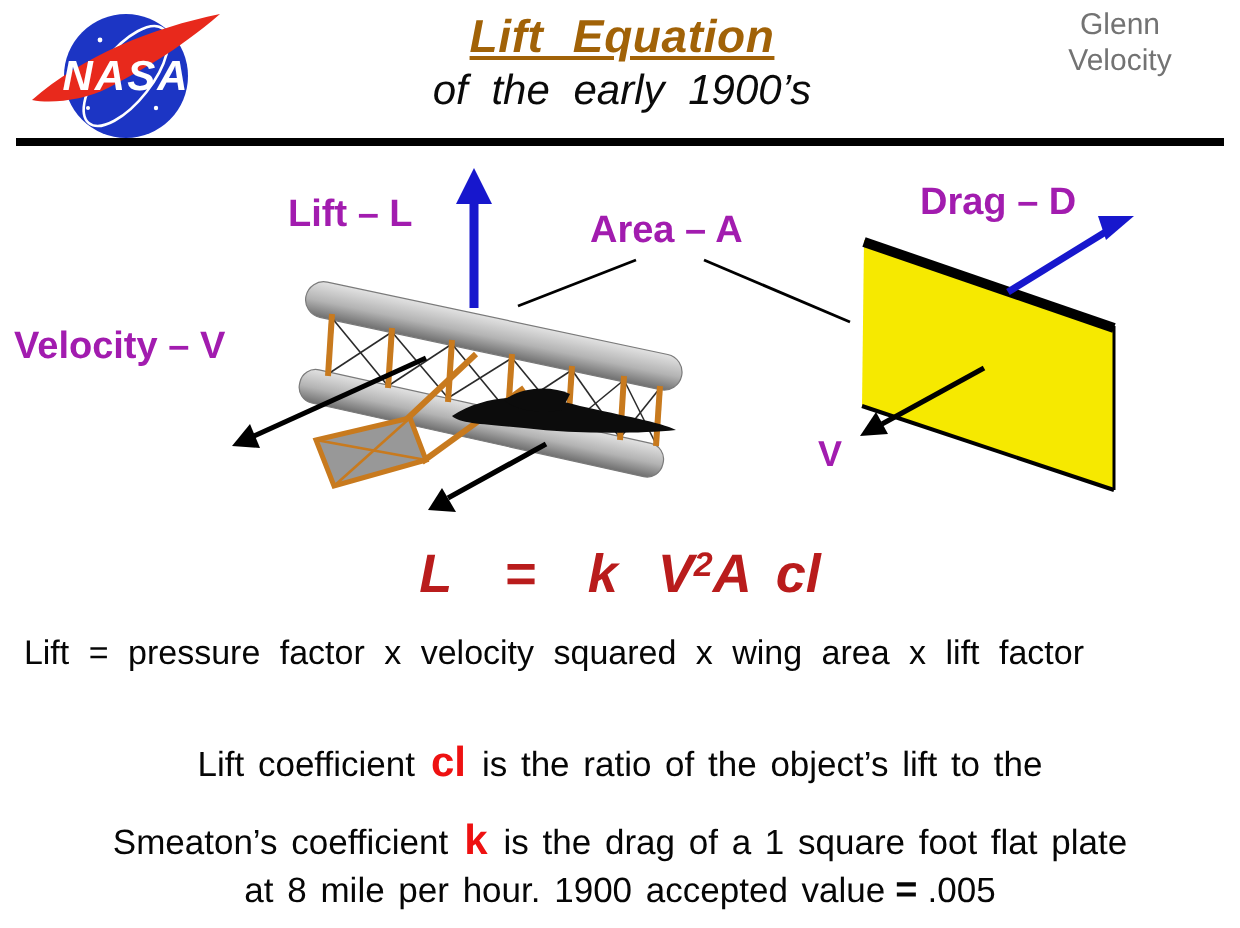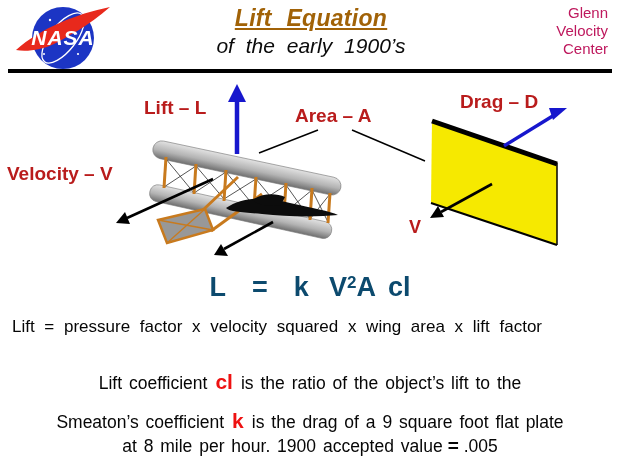--- a/index.html
+++ b/index.html
@@ -5,33 +5,33 @@
   html,body { margin:0; padding:0; background:#fff; }
   .page {
     position:relative; width:620px; height:464px; background:#ffffff;
     font-family:"Liberation Sans","DejaVu Sans",sans-serif; overflow:hidden; color:#000;
   }
   
   .logo-wrap { position:absolute; left:6px; top:2px; width:104px; height:68px; }
   .title-block { position:absolute; left:150px; top:5px; width:322px; text-align:center; }
   .title { font-size:23px; font-weight:bold; font-style:italic; word-spacing:8px; letter-spacing:0.3px; color:#a16207;text-decoration:underline; }
   .subtitle { font-size:21px; font-weight:normal; font-style:italic; word-spacing:6px; margin-top:2px; color:#0a0a0a; }
-  .org-block { position:absolute; right:12px; top:4px; width:96px; text-align:right; font-size:15px; line-height:18px; color:#be185d; }
+  .org-block { position:absolute; right:12px; top:4px; width:96px; text-align:center; font-size:15px; line-height:18px; color:#737373; }
   .header-rule { position:absolute; left:8px; top:69px; width:604px; height:4px; background:#000; }
   
   .diagram-svg { position:absolute; left:0; top:0; width:620px; height:464px; pointer-events:none; }
-  .dlabel { position:absolute; font-weight:bold; font-size:19px; color:#b91c1c; white-space:nowrap; }
+  .dlabel { position:absolute; font-weight:bold; font-size:19px; color:#a21caf; white-space:nowrap; }
   #lift-label { left:144px; top:97px; }
   #area-label { left:295px; top:105px; }
   #drag-label { left:460px; top:91px; }
   #velocity-label { left:7px; top:163px; }
   #v-label { left:409px; top:217px; font-size:18px; }
   
   .equation { position:absolute; left:0; top:272px; width:620px; text-align:center;
-              color:#0c4a6e; font-weight:bold; font-size:27px; white-space:nowrap; }
+              color:#b91c1c; font-weight:bold; font-size:27px; white-space:nowrap;font-style:italic; }
   .equation .g26 { margin-right:26px; }
   .equation .g20 { margin-right:20px; }
   .equation .sup { font-size:17px; vertical-align:8px; }
   .equation .cl { margin-left:12px; }
   
   .word-eq { position:absolute; left:0; top:317px; width:554px; text-align:center;
              font-size:17px; word-spacing:5px; color:#060606; }
   .def { position:absolute; left:0; width:620px; text-align:center;
          font-size:17.5px; line-height:24px; color:#060606; word-spacing:2px; }
   #cl-def { top:370px; }
@@ -57,21 +57,20 @@
   </div>
 
   <div class="title-block">
     <div class="title">Lift Equation</div>
     <div class="subtitle">of the early 1900’s</div>
   </div>
 
   <div class="org-block">
     <div>Glenn</div>
     <div>Velocity</div>
-    <div>Center</div>
   </div>
 
   <div class="header-rule"></div>
 
   <svg class="diagram-svg" viewBox="0 0 620 464">
     <defs>
       <linearGradient id="wg" x1="0" y1="0" x2="0" y2="1">
         <stop offset="0" stop-color="#e2e2e2"></stop>
         <stop offset="0.55" stop-color="#b3b3b3"></stop>
         <stop offset="1" stop-color="#6f6f6f"></stop>
@@ -172,17 +171,17 @@
     <span class="g26">L</span><span class="g26">=</span><span class="g20">k</span><span>V</span><span class="sup">2</span><span>A</span><span class="cl">cl</span>
   </div>
 
   <div class="word-eq">Lift = pressure factor x velocity squared x wing area x lift factor</div>
 
   <div class="def" id="cl-def">
     <div><span>Lift coefficient</span><span class="sym-red">cl</span><span>is the ratio of the object’s lift to the</span></div>
   </div>
 
   <div class="def" id="k-def">
-    <div><span>Smeaton’s coefficient</span><span class="sym-red">k</span><span>is the drag of a 9 square foot flat plate</span></div>
+    <div><span>Smeaton’s coefficient</span><span class="sym-red">k</span><span>is the drag of a 1 square foot flat plate</span></div>
     <div><span>at 8 mile per hour.  1900 accepted value</span><span class="bold-eq">=</span><span>.005</span></div>
   </div>
 
 </div>
 
 </body></html>

